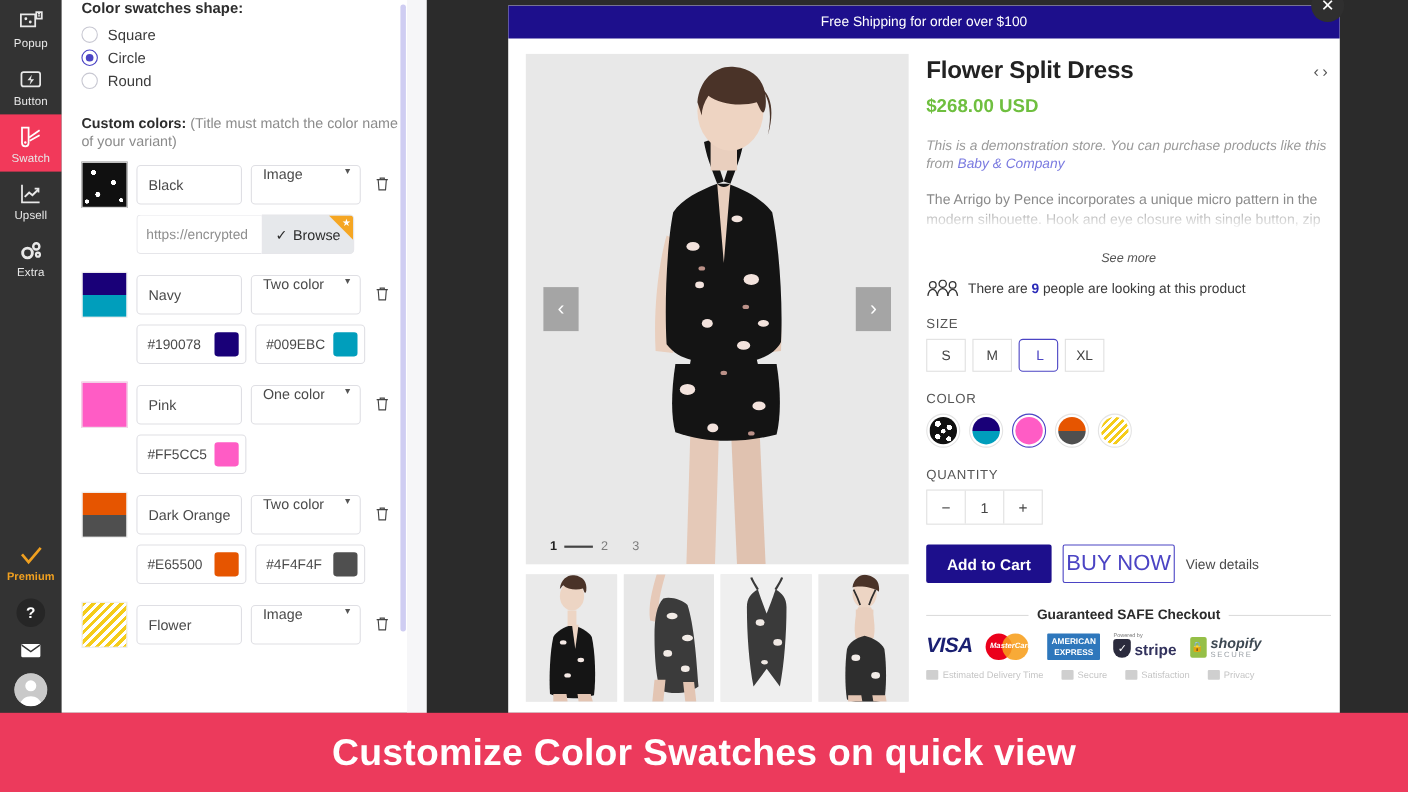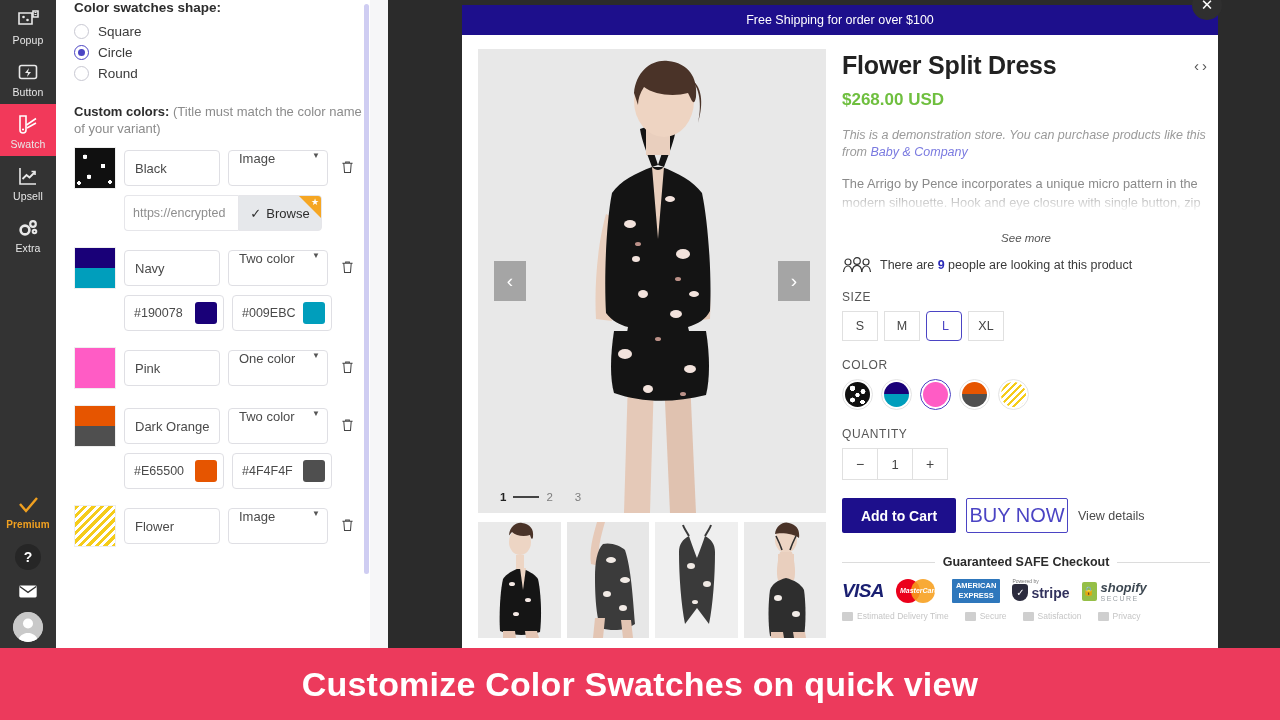--- a/index.html
+++ b/index.html
@@ -138,21 +138,21 @@
     font-size: 11.5px; color: #7d7d7d;
   }
   .pager .cur { color: #222; font-weight: bold; }
   .pager .bar { display: inline-block; width: 26px; height: 1.5px; background: #444; margin: 0 7px; }
   .pager .n { margin-right: 22px; }
   .thumbs { display: flex; gap: 6px; margin-top: 9px; }
   .thumb { width: 84px; height: 116px; background: #ececec; overflow: hidden; cursor: pointer; }
 
   
   .info { width: 368px; padding-top: 2px; }
-  .p-title { font-size: 25px; font-weight: bold; color: #222; letter-spacing: -.2px; }
+  .p-title { font-size: 22px; font-weight: bold; color: #222; letter-spacing: -.2px; }
   .nav-lr { float: right; color: #555; font-size: 15px; letter-spacing: 3px; margin-top: 6px; cursor:pointer;}
   .p-price { font-size: 17px; font-weight: bold; color: #6fbf3f; margin-top: 10px; }
   .p-demo { font-size: 12.5px; font-style: italic; color: #9a9a9a; line-height: 17px; margin-top: 17px; }
   .p-demo a { color: #7a7ae0; text-decoration: none; }
   .p-desc { font-size: 12.8px; color: #8a8a8a; line-height: 19px; margin-top: 13px;
             max-height: 38px; overflow: hidden;
             -webkit-mask-image: linear-gradient(#000 40%, transparent 100%);
             mask-image: linear-gradient(#000 40%, transparent 100%); }
   .see-more { text-align: center; font-size: 11.5px; font-style: italic; color: #555; margin-top: 20px; cursor:pointer; }
   .watchers { display: flex; align-items: center; gap: 8px; font-size: 12.5px; color: #3a3a3a; margin-top: 13px; }
@@ -388,20 +388,26 @@
           <div class="sw-prev" style="background:#FF5CC5;"></div>
           <div class="inp inp-title">Pink</div>
           <div class="sel">
             <span>One color</span>
             <span class="caret">▼</span>
           </div>
           <div class="trash">
             <svg width="13" height="14" viewBox="0 0 14 15">
               <path d="M1.5 3.5h11M5 3.5V2h4v1.5M3 3.5l.8 10h6.4l.8-10" fill="none" stroke="#444" stroke-width="1.1"></path>
             </svg>
+          </div>
+        </div>
+        <div class="crow-sub">
+          <div class="hexbox">
+            <span>#FF5CC5</span>
+            <span class="hexchip" style="background:#FF5CC5"></span>
           </div>
         </div>
       </div>
 
       <div class="crow" style="margin-top:16px">
         <div class="crow-main">
           <div class="sw-prev" style="background:linear-gradient(#E65500 50%, #4F4F4F 50%);"></div>
           <div class="inp inp-title">Dark Orange</div>
           <div class="sel">
             <span>Two color</span>

